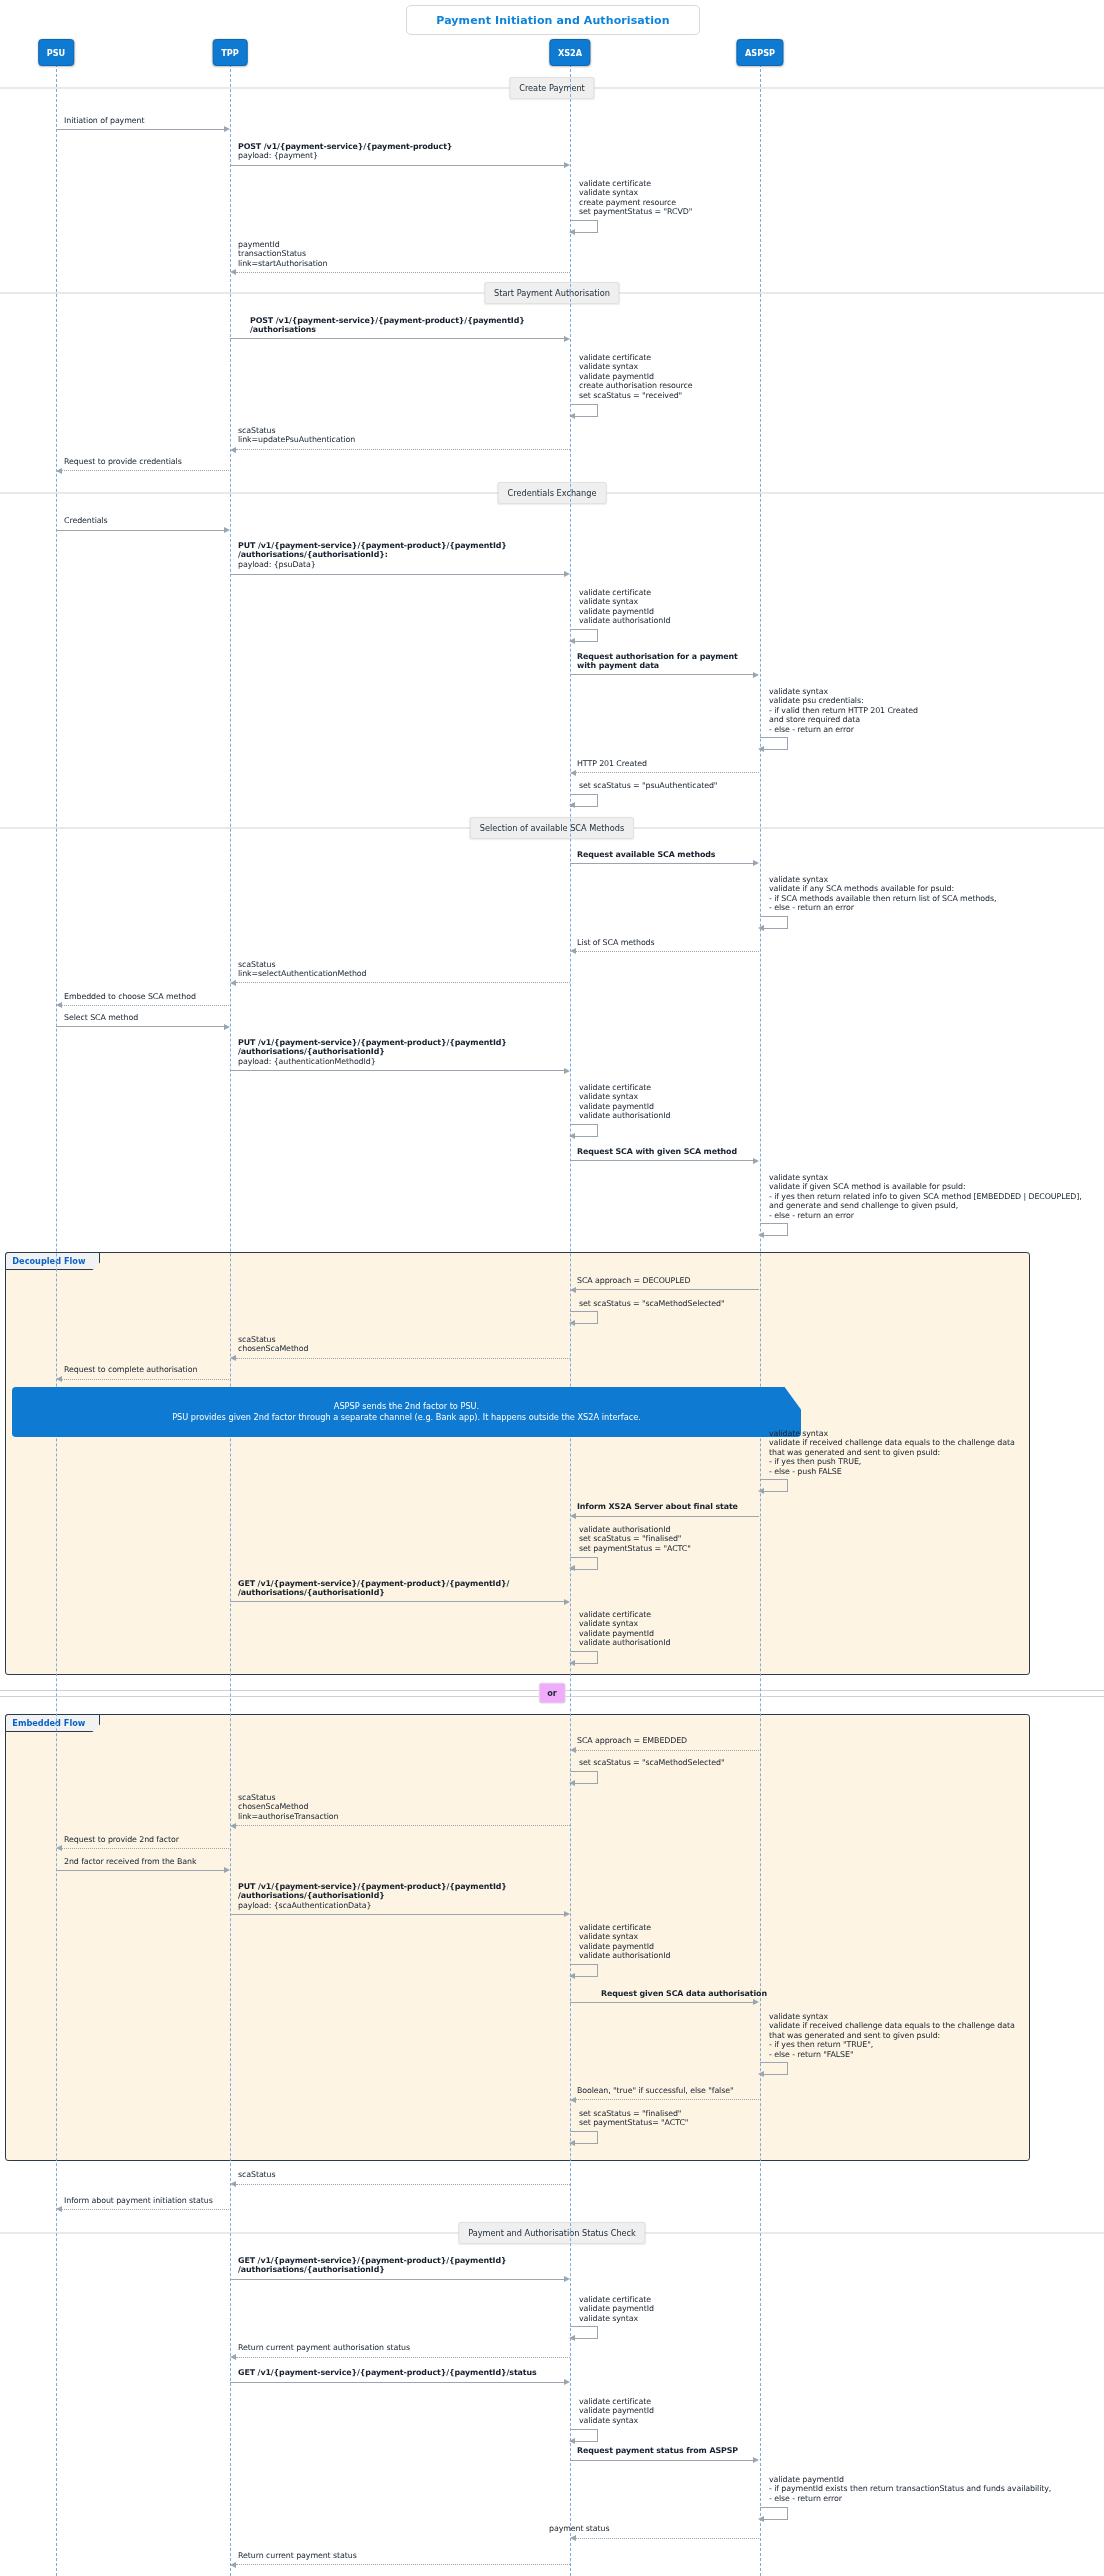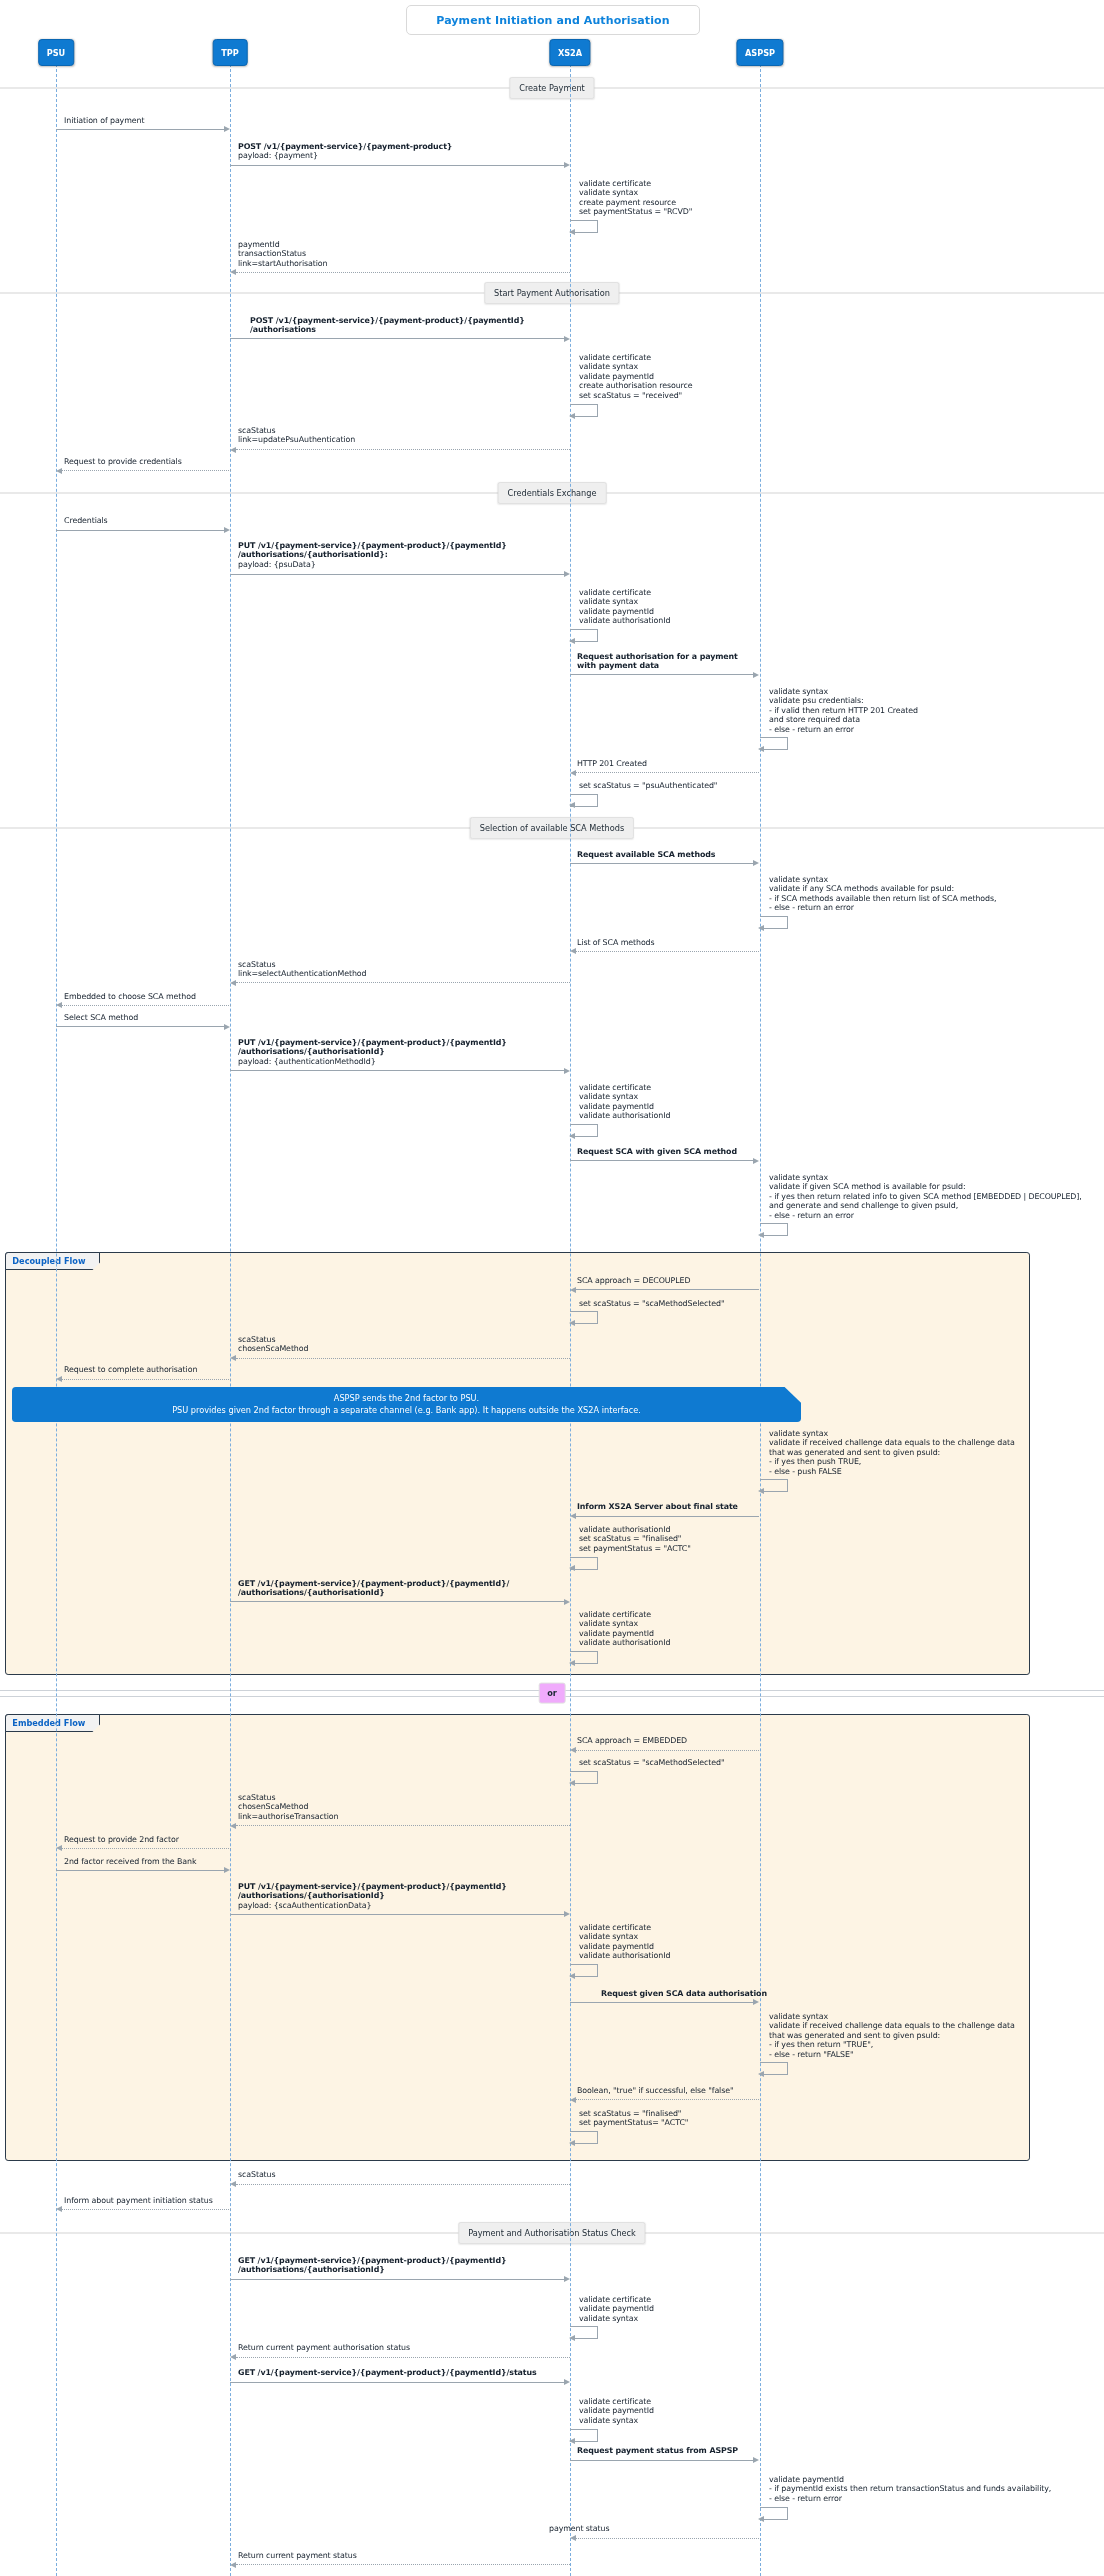--- a/index.html
+++ b/index.html
@@ -72,21 +72,21 @@
     <div class="section-label" style="left: 552px; top: 828px;">Selection of available SCA Methods</div>
     <div class="section-line" style="top: 2232px;"></div>
     <div class="section-label" style="left: 552px; top: 2233px;">Payment and Authorisation Status Check</div>
     <div class="divider-line" style="top: 1690px;"></div>
     <div class="divider-line" style="top: 1696px;"></div>
     <div class="divider-label" style="left: 552px; top: 1693px;">or</div>
     <div class="lifeline" style="left: 56px; top: 64px; height: 2512px;"></div>
     <div class="lifeline" style="left: 230px; top: 64px; height: 2512px;"></div>
     <div class="lifeline" style="left: 570px; top: 64px; height: 2512px;"></div>
     <div class="lifeline" style="left: 760px; top: 64px; height: 2512px;"></div>
-    <div class="note" style="left: 12px; top: 1387px; width: 789px; height: 35px;">
+    <div class="note" style="left: 12px; top: 1387px; width: 789px; height: 50px;">
       <div>ASPSP sends the 2nd factor to PSU.</div>
       <div>PSU provides given 2nd factor through a separate channel (e.g. Bank app). It happens outside the XS2A interface.</div>
     </div>
     <div class="msg-text" style="left: 64px; top: 116px;">
       <div>Initiation of payment</div>
     </div>
     <div class="arrow" style="left: 56px; top: 129px; width: 169px;"></div>
     <div class="head right" style="left: 224px; top: 126px;"></div>
     <div class="msg-text" style="left: 238px; top: 142px;">
       <div class="b">POST /v1/{payment-service}/{payment-product}</div>

